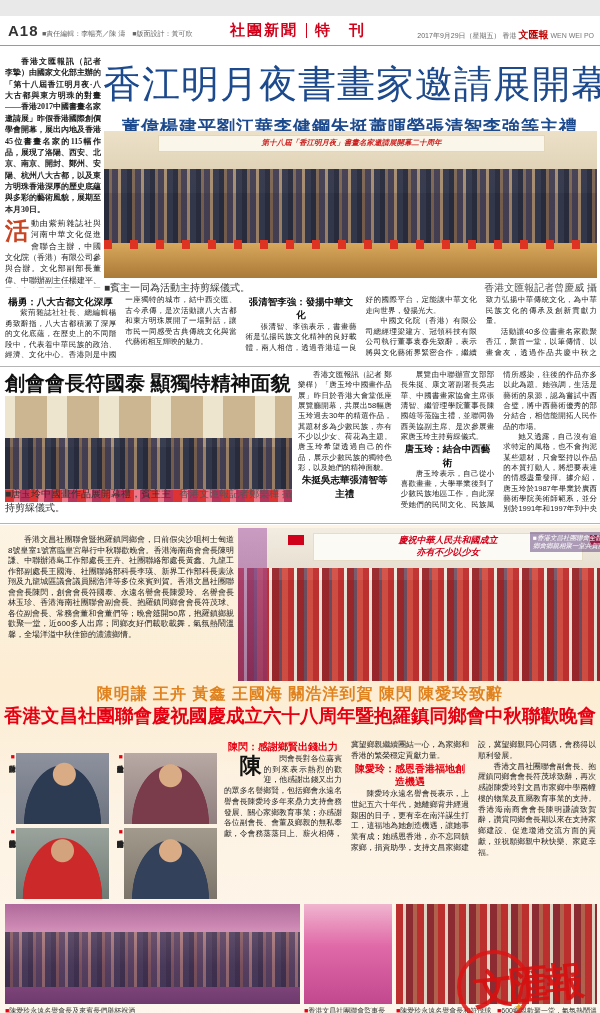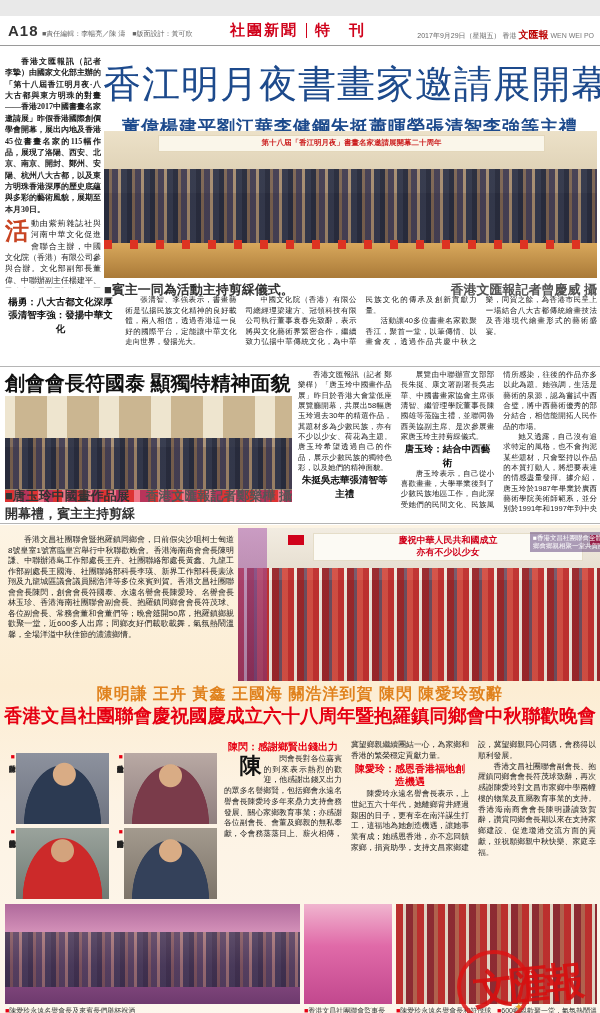--- a/index.html
+++ b/index.html
@@ -20,34 +20,34 @@
       font-size:8px;line-height:1.42;text-align:justify;color:#222;}
   .a1-leftcol p{margin:0 0 3px 0;text-indent:2em;font-weight:600;font-family:"Liberation Serif",serif;}
   .a1-leftcol p.plain{font-weight:normal;text-indent:0;}
   .dropcap1{float:left;font-size:24px;line-height:1;font-weight:bold;color:#c84422;margin:1px 2px 0 0;
       font-family:"Liberation Serif",serif;}
   .a1-headline{position:absolute;left:103px;top:40px;width:494px;height:56px;text-align:center;
       font-family:"Liberation Serif",serif;font-weight:normal;font-size:38px;line-height:56px;
       color:#1d4a8c;letter-spacing:1px;white-space:nowrap;}
   .a1-subhead{position:absolute;left:103px;top:99px;width:494px;text-align:center;
       font-weight:bold;font-size:18px;color:#1d4a8c;letter-spacing:1px;white-space:nowrap;}
-  .photo{position:absolute;overflow:hidden;background:#9a8a74;}
+  .photo{position:absolute;overflow:hidden;background:#9a8a74;font-style:italic;}
   #photo1{left:104px;top:115px;width:493px;height:147px;}
   .p1-wall{position:absolute;top:0;left:0;right:0;height:42%;background:linear-gradient(#ece1c8,#d9cbae);}
   .p1-banner{position:absolute;top:4px;left:11%;width:78%;height:15px;background:#faf6ea;
       border:1px solid #e3d7bb;text-align:center;font-size:7.5px;line-height:14px;color:#c22;
       font-weight:bold;white-space:nowrap;overflow:hidden;}
   .crowd{background-image:repeating-linear-gradient(90deg,rgba(30,35,55,.92) 0 5px,rgba(105,80,65,.8) 5px 8px,
       rgba(60,55,78,.92) 8px 14px,rgba(150,122,95,.75) 14px 17px,rgba(42,48,70,.92) 17px 23px);}
   .p1-crowd{position:absolute;top:26%;left:0;right:0;height:52%;}
   .p1-floor{position:absolute;bottom:0;left:0;right:0;height:24%;background:linear-gradient(#d8a85c,#aa7a38);}
   .ribbons{position:absolute;left:0;right:0;height:9px;
       background:repeating-linear-gradient(90deg,#d32 0 8px,rgba(0,0,0,0) 8px 26px);}
   .p1-ribbons{bottom:20%;}
-  .caprow{position:absolute;display:flex;justify-content:space-between;font-size:13px;color:#333;font-weight:bold;}
+  .caprow{position:absolute;display:flex;justify-content:space-between;font-size:10px;color:#333;}
   #cap1{left:104px;top:265px;width:493px;}
   .credit{color:#555;white-space:nowrap;margin-left:8px;}
   .a1-strip{position:absolute;left:5px;top:279px;width:592px;height:68px;overflow:hidden;
       column-count:5;column-gap:9px;font-size:7.5px;line-height:1.4;text-align:justify;color:#222;}
   .a1-strip p{margin:0;text-indent:2em;}
   .colsub{font-weight:bold;font-size:9.5px;text-align:center;color:#111;margin:2px 0;text-indent:0 !important;}
   .rule{position:absolute;left:0;width:600px;border-top:1px solid #b5b5b5;}
   
   .a2-headline{position:absolute;left:5px;top:354px;width:288px;font-size:20px;font-weight:bold;color:#111;
       white-space:nowrap;letter-spacing:0;}
@@ -168,20 +168,21 @@
     <div class="p1-floor"></div>
     <div class="ribbons p1-ribbons"></div>
   </div>
   <div class="caprow" id="cap1">
     <span>■賓主一同為活動主持剪綵儀式。</span>
     <span class="credit">香港文匯報記者曾慶威 攝</span>
   </div>
 
   <div class="a1-strip">
     <p class="colsub">楊勇：八大古都文化深厚</p>
+    <p>紫荊雜誌社社長、總編輯楊勇致辭指，八大古都積澱了深厚的文化底蘊，在歷史上的不同階段中，代表着中華民族的政治、經濟、文化中心。香港則是中國一座獨特的城市，結中西交匯、古今承傳，是次活動讓八大古都和東方明珠展開了一場對話，讓市民一同感受古典傳統文化與當代藝術相互輝映的魅力。</p>
     <p class="colsub">張清智李強：發揚中華文化</p>
     <p>張清智、李強表示，書畫藝術是弘揚民族文化精神的良好載體，兩人相信，透過香港這一良好的國際平台，定能讓中華文化走向世界，發揚光大。</p>
     <p>中國文化院（香港）有限公司總經理梁建方、冠領科技有限公司執行董事袁春先致辭，表示將與文化藝術界緊密合作，繼續致力弘揚中華傳統文化，為中華民族文化的傳承及創新貢獻力量。</p>
     <p>活動讓40多位書畫名家歡聚香江，聚首一堂，以筆傳情、以畫會友，透過作品共慶中秋之樂，同賀之餘，為香港市民呈上一場結合八大古都傳統繪畫技法及香港現代繪畫形式的藝術盛宴。</p>
   </div>
 
   <div class="rule" style="top:350px;"></div>
 
   <div class="a2-headline">創會會長符國泰 顯獨特精神面貌</div>
   <div class="photo" id="photo2">

